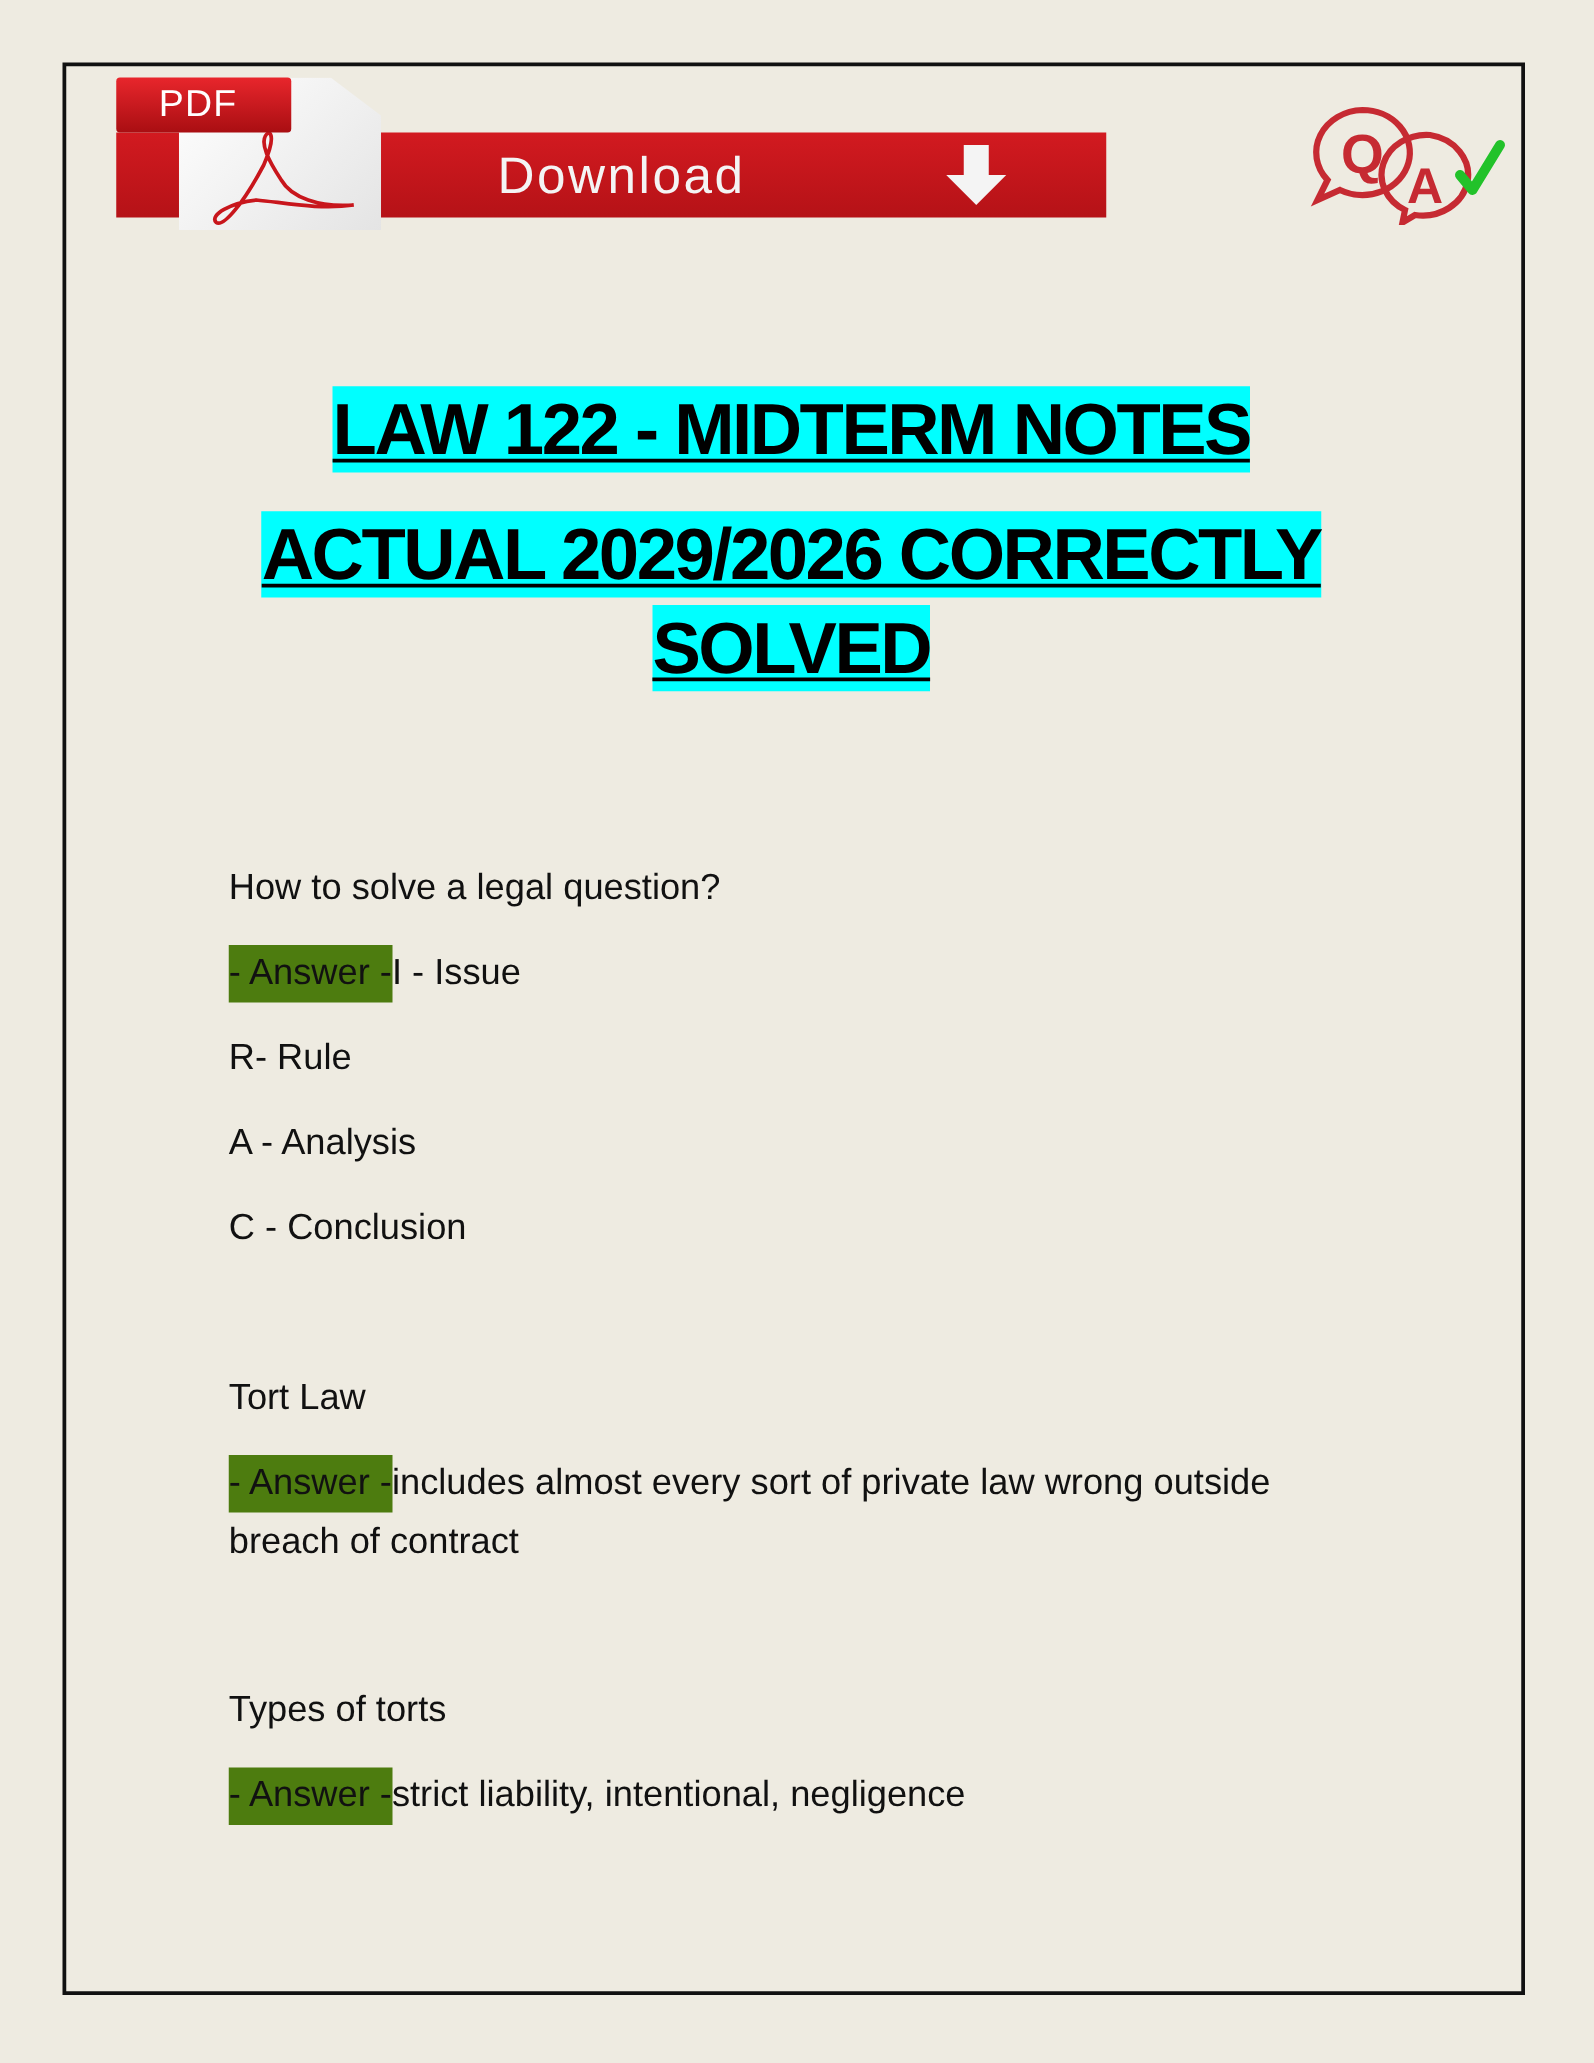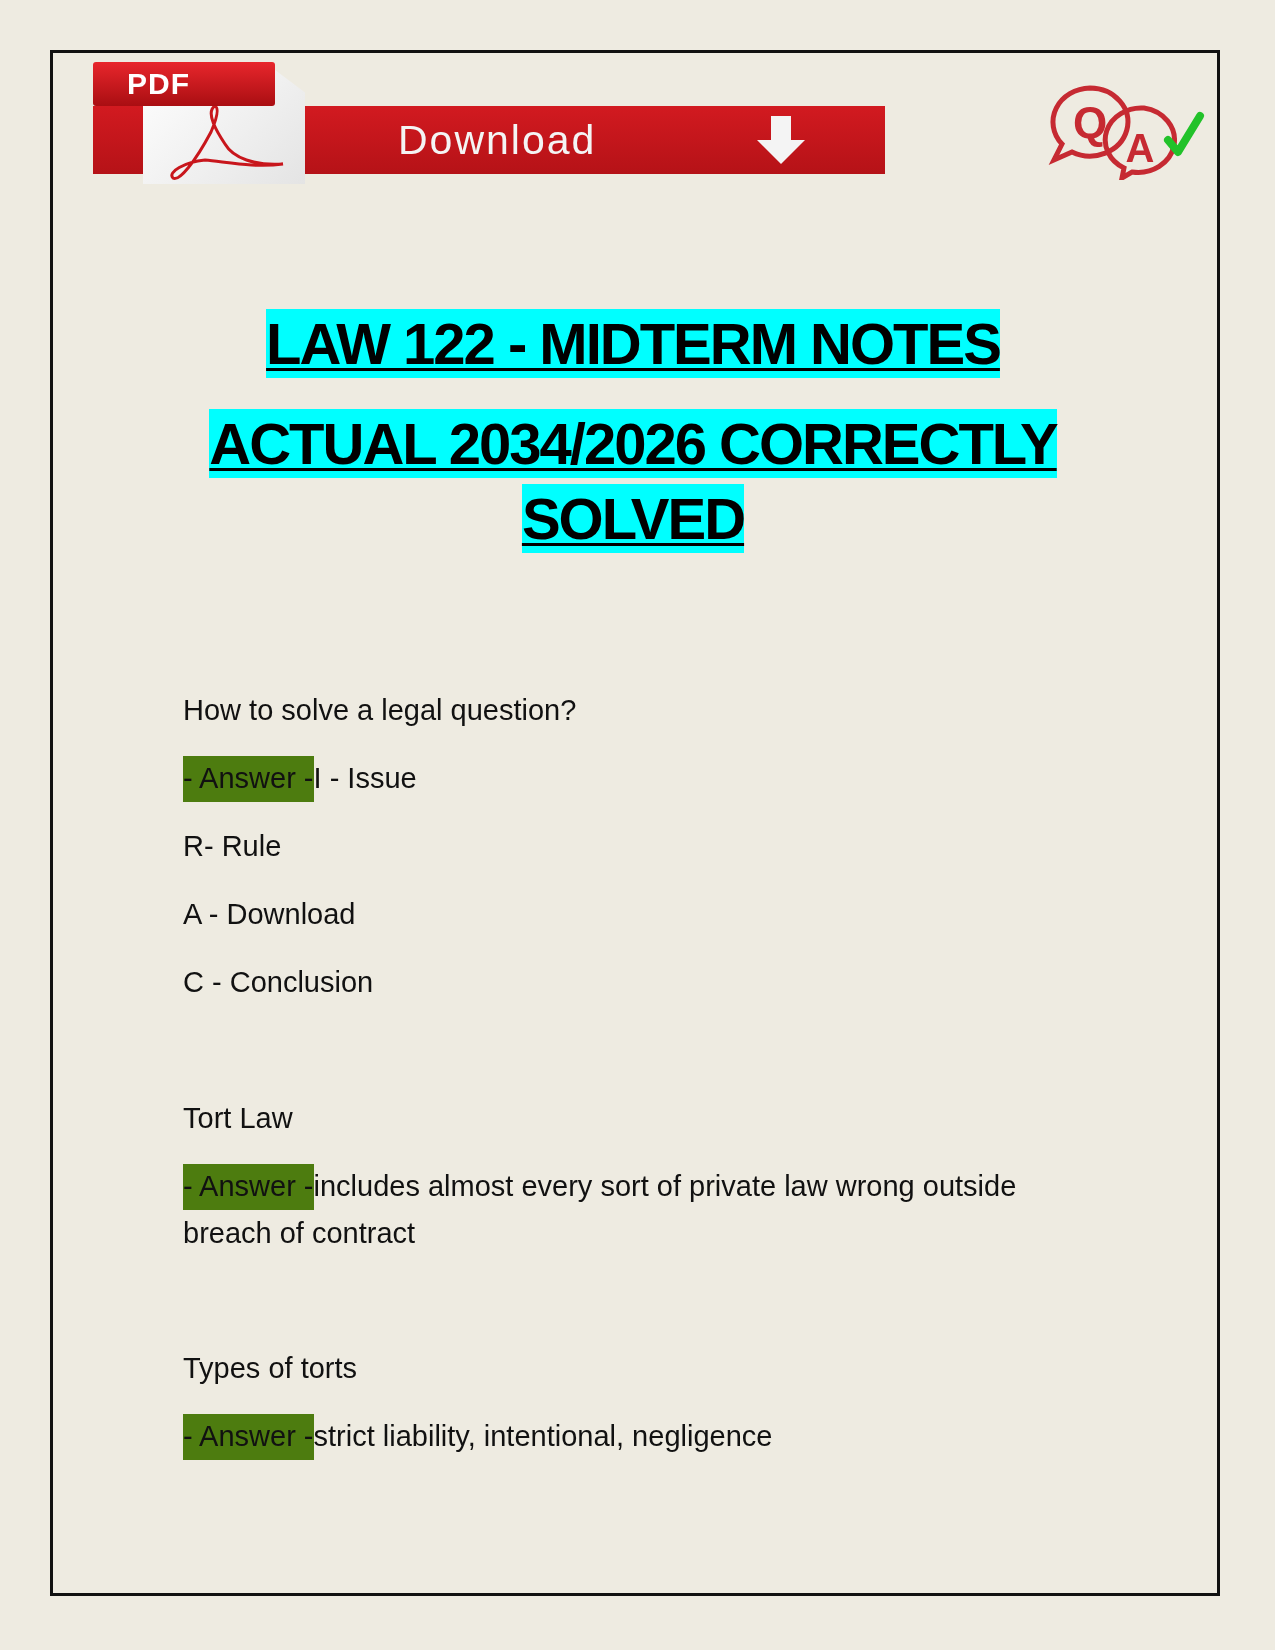--- a/index.html
+++ b/index.html
@@ -1,21 +1,21 @@
 <!DOCTYPE html>
 <html><head>
 <meta charset="utf-8">
 <style>
   html, body { margin:0; padding:0; }
   body { width:1275px; height:1650px; background:#eeebe1; position:relative; overflow:hidden; font-family:"Liberation Sans", sans-serif; }
   .frame { position:absolute; left:50px; top:50px; width:1170px; height:1546px; border:3px solid #111; box-sizing:border-box; }
   .banner { position:absolute; left:93px; top:62px; width:792px; height:122px; }
   .banner-bar { position:absolute; left:0; top:44px; width:792px; height:68px; background:#c3161c; background:linear-gradient(#d21a20,#b51217); }
   .pdf-doc { position:absolute; left:50px; top:0; width:162px; height:122px; background:linear-gradient(135deg,#ffffff,#e4e4e4); clip-path:polygon(0 0,75% 0,100% 25%,100% 100%,0 100%); }
-  .pdf-tab { position:absolute; left:0; top:0; width:182px; height:44px; background:linear-gradient(#e8262c,#a90e12); border-radius:3px; color:#fff; font-weight:bold; font-size:30px; line-height:44px; padding-left:34px; box-sizing:border-box; letter-spacing:1px; }
+  .pdf-tab { position:absolute; left:0; top:0; width:140px; height:44px; background:linear-gradient(#e8262c,#a90e12); border-radius:3px; color:#fff; font-weight:normal; font-size:30px; line-height:44px; padding-left:34px; box-sizing:border-box; letter-spacing:1px; }
   .pdf-logo { position:absolute; left:62px; top:40px; width:140px; height:80px; }
   .dl-text { position:absolute; left:305px; top:44px; height:68px; line-height:68px; color:#f4f4f4; font-size:41px; letter-spacing:2px; }
   .dl-arrow { position:absolute; left:662px; top:54px; width:52px; height:50px; }
   .qa-icon { position:absolute; left:1040px; top:80px; width:170px; height:100px; }
   .title { position:absolute; left:0; width:1266px; text-align:center; font-weight:bold; font-size:58px; letter-spacing:-2px; }
   .title span { background:#00ffff; text-decoration:underline; text-decoration-thickness:3px; text-underline-offset:4px; padding:2px 0; color:#000; }
   .t1 { top:310px; } .t2 { top:410px; } .t3 { top:485px; }
   .body-text { position:absolute; left:151px; font-family:"Liberation Sans", sans-serif; font-size:29px; color:#111; white-space:nowrap;margin-left:32px; }
   .hl { background:#4d7c0f; padding:6px 0 8px 0; }
 </style>
@@ -39,27 +39,27 @@
 
 <svg class="qa-icon" viewBox="0 0 170 100">
   <path d="M50 8 a38 34 0 1 1 -18 64 l-18 8 l8 -16 a38 34 0 0 1 28 -56 z" fill="none" stroke="#c62a32" stroke-width="5"></path>
   <text x="50" y="58" text-anchor="middle" font-family="Liberation Sans, sans-serif" font-weight="bold" font-size="44" fill="#c62a32">Q</text>
   <path d="M104 28 a36 32 0 1 1 -12 64 l-10 6 l2 -10 a36 32 0 0 1 20 -60 z" fill="none" stroke="#c62a32" stroke-width="5"></path>
   <text x="100" y="82" text-anchor="middle" font-family="Liberation Sans, sans-serif" font-weight="bold" font-size="40" fill="#c62a32">A</text>
   <path d="M128 60 l10 12 l22 -36" fill="none" stroke="#22c22a" stroke-width="8" stroke-linecap="round" stroke-linejoin="round"></path>
 </svg>
 
 <div class="title t1"><span>LAW 122 - MIDTERM NOTES</span></div>
-<div class="title t2"><span>ACTUAL 2034/2026 CORRECTLY</span></div>
+<div class="title t2"><span>ACTUAL 2029/2026 CORRECTLY</span></div>
 <div class="title t3"><span>SOLVED</span></div>
 
 <div class="body-text" style="top:694px">How to solve a legal question?</div>
 <div class="body-text" style="top:762px"><span class="hl">- Answer -</span><span>I - Issue</span></div>
 <div class="body-text" style="top:830px">R- Rule</div>
-<div class="body-text" style="top:898px">A - Download</div>
+<div class="body-text" style="top:898px">A - Analysis</div>
 <div class="body-text" style="top:966px">C - Conclusion</div>
 
 <div class="body-text" style="top:1102px">Tort Law</div>
 <div class="body-text" style="top:1170px"><span class="hl">- Answer -</span><span>includes almost every sort of private law wrong outside</span></div>
 <div class="body-text" style="top:1217px">breach of contract</div>
 
 <div class="body-text" style="top:1352px">Types of torts</div>
 <div class="body-text" style="top:1420px"><span class="hl">- Answer -</span><span>strict liability, intentional, negligence</span></div>
 
 </body></html>

